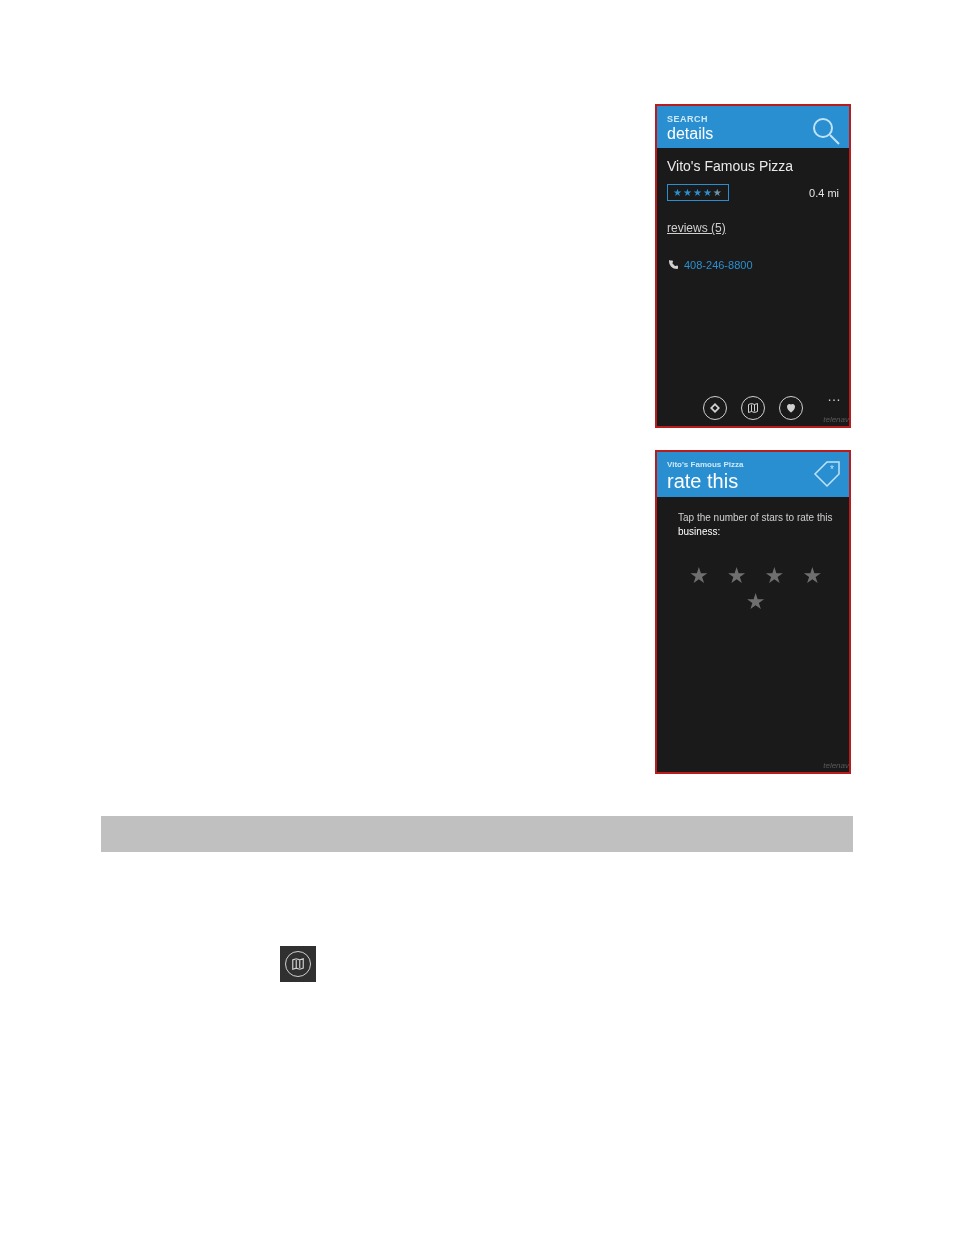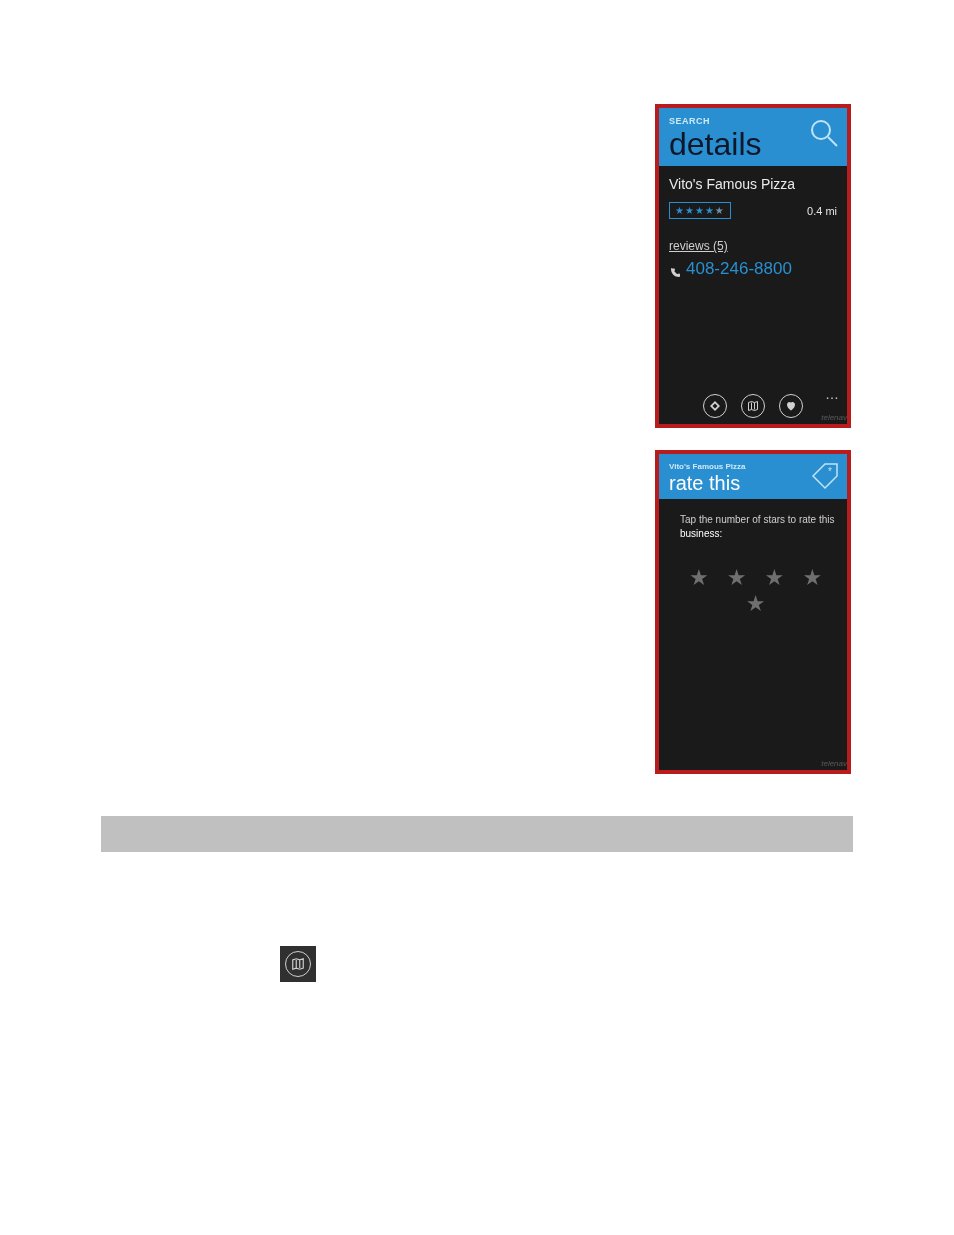--- a/index.html
+++ b/index.html
@@ -13,21 +13,21 @@
   }
   .page {
     position: relative;
     width: 954px;
     height: 1235px;
   }
   
   .phone {
     position: absolute;
     width: 196px;
-    border: 4px solid #b91c1c;
+    border: 2px solid #b91c1c;
     background: #1a1a1a;
     box-sizing: border-box;
   }
   .phone-inner {
     position: relative;
     width: 100%;
     height: 100%;
   }
   .phone-header {
     background: #2a8fd0;
@@ -39,22 +39,22 @@
     font-size: 9px;
     letter-spacing: 0.5px;
     font-weight: 600;
   }
   .ph-sub-small {
     color: #cde9f8;
     font-size: 8px;
     font-weight: 600;
   }
   .ph-title {
-    color: #0f172a;
-    font-size: 32px;
+    color: #ffffff;
+    font-size: 16px;
     font-weight: 300;
     line-height: 1;
     margin-top: 2px;
   }
   .ph-title-mid {
     color: #ffffff;
     font-size: 20px;
     font-weight: 400;
     line-height: 1;
     margin-top: 2px;
@@ -104,25 +104,25 @@
     font-size: 11px;
   }
   .reviews-link {
     display: inline-block;
     margin-top: 20px;
     font-size: 12px;
     color: #cfcfcf;
     text-decoration: underline;
   }
   .phone-row {
-    margin-top: 5px;
-    font-size: 17px;
+    margin-top: 23px;
+    font-size: 11px;
     color: #2a8fd0;
     display: flex;
-    align-items: flex-end;
+    align-items: flex-start;
   }
   .phone-icon {
     margin-right: 5px;
   }
   .appbar {
     position: absolute;
     bottom: 6px;
     left: 0;
     right: 0;
     display: flex;

